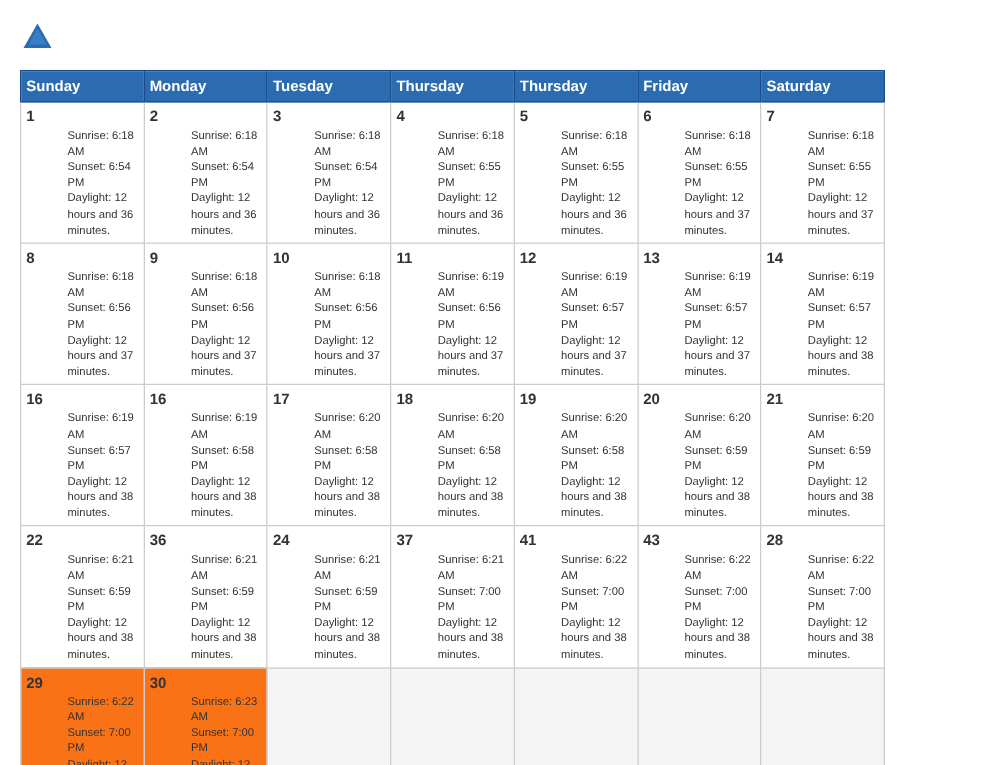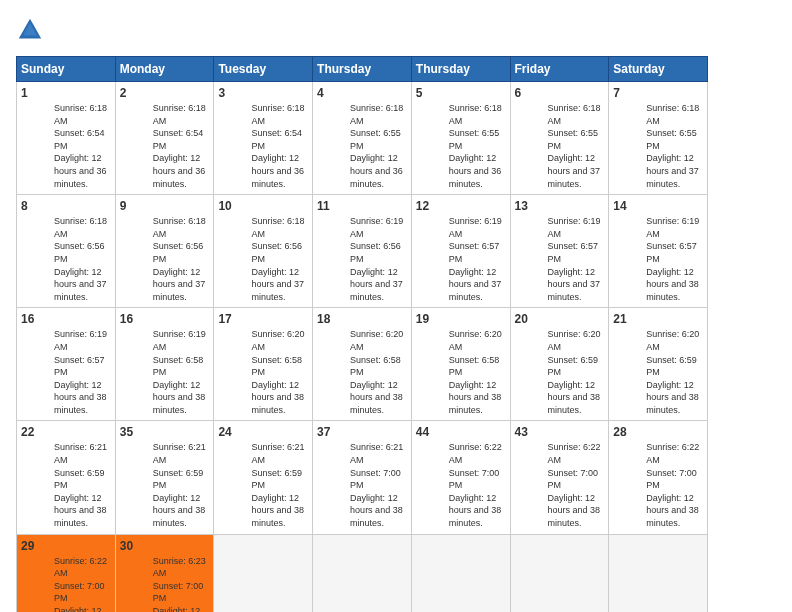--- a/index.html
+++ b/index.html
@@ -224,33 +224,33 @@
             <span class="day-num">21</span>
 <div class="day-info">Sunrise: 6:20 AM<br>Sunset: 6:59 PM<br>Daylight: 12 hours and 38 minutes.</div>
           </td>
         </tr>
         <tr>
           <td>
             <span class="day-num">22</span>
 <div class="day-info">Sunrise: 6:21 AM<br>Sunset: 6:59 PM<br>Daylight: 12 hours and 38 minutes.</div>
           </td>
           <td>
-            <span class="day-num">35</span>
+            <span class="day-num">36</span>
 <div class="day-info">Sunrise: 6:21 AM<br>Sunset: 6:59 PM<br>Daylight: 12 hours and 38 minutes.</div>
           </td>
           <td>
             <span class="day-num">24</span>
 <div class="day-info">Sunrise: 6:21 AM<br>Sunset: 6:59 PM<br>Daylight: 12 hours and 38 minutes.</div>
           </td>
           <td>
             <span class="day-num">37</span>
 <div class="day-info">Sunrise: 6:21 AM<br>Sunset: 7:00 PM<br>Daylight: 12 hours and 38 minutes.</div>
           </td>
           <td>
-            <span class="day-num">44</span>
+            <span class="day-num">41</span>
 <div class="day-info">Sunrise: 6:22 AM<br>Sunset: 7:00 PM<br>Daylight: 12 hours and 38 minutes.</div>
           </td>
           <td>
             <span class="day-num">43</span>
 <div class="day-info">Sunrise: 6:22 AM<br>Sunset: 7:00 PM<br>Daylight: 12 hours and 38 minutes.</div>
           </td>
           <td>
             <span class="day-num">28</span>
 <div class="day-info">Sunrise: 6:22 AM<br>Sunset: 7:00 PM<br>Daylight: 12 hours and 38 minutes.</div>
           </td>

